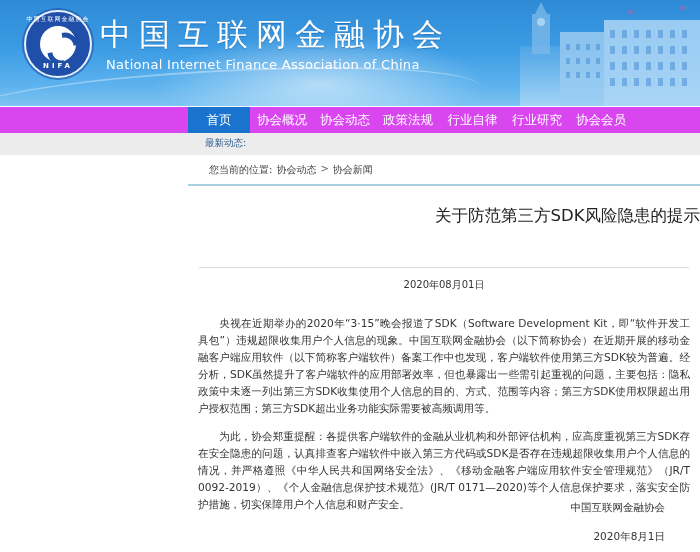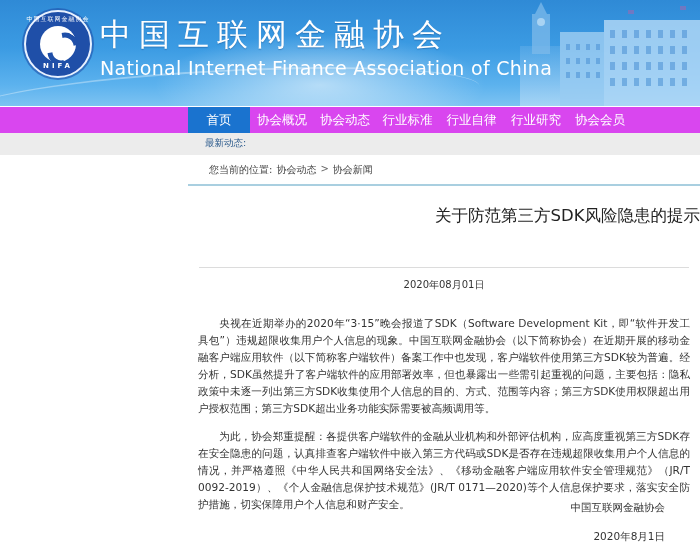--- a/index.html
+++ b/index.html
@@ -49,22 +49,22 @@
     position: absolute; left: 0; top: 3px; width: 100%; text-align: center;
     color: #fff; font-size: 6px; letter-spacing: 1px;
   }
   .org-cn {
     position: absolute; left: 100px; top: 14px;
     font-size: 31px; color: #ffffff; letter-spacing: 8px;
     font-family: "DejaVu Sans", sans-serif;
     text-shadow: 0 1px 1px rgba(0,40,100,0.3);
   }
   .org-en {
-    position: absolute; left: 100px; top: 57px;
-    font-size: 19px; color: #ffffff; letter-spacing: 0.3px;
+    position: absolute; left: 106px; top: 57px;
+    font-size: 13px; color: #ffffff; letter-spacing: 0.3px;
     font-family: "DejaVu Sans", sans-serif;
   }
 
   
   .navbar {
     position: absolute; left: 0; top: 107px; width: 700px; height: 26px;
     background: #d946ef;
   }
   .nav-items { position: absolute; left: 188px; top: 0; height: 26px; display: flex; }
   .nav-item {
@@ -188,21 +188,21 @@
   </div>
   <div class="org-cn">中国互联网金融协会</div>
   <div class="org-en">National Internet Finance Association of China</div>
 </div>
 
 <div class="navbar">
   <div class="nav-items">
     <div class="nav-item active" style="width:62px">首页</div>
     <div class="nav-item" style="width:64px">协会概况</div>
     <div class="nav-item" style="width:62px">协会动态</div>
-    <div class="nav-item" style="width:63px">行业标准</div>
+    <div class="nav-item" style="width:64px">政策法规</div>
     <div class="nav-item" style="width:65px">行业自律</div>
     <div class="nav-item" style="width:64px">行业研究</div>
     <div class="nav-item" style="width:64px">协会会员</div>
   </div>
 </div>
 
 <div class="ticker">
   <span class="ticker-label">最新动态:</span>
 </div>
 

